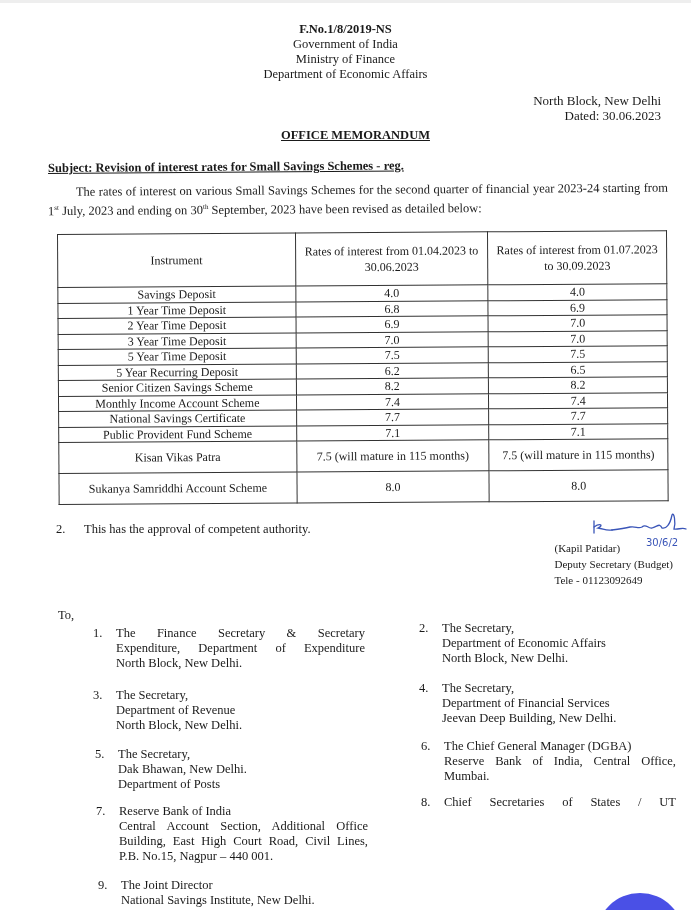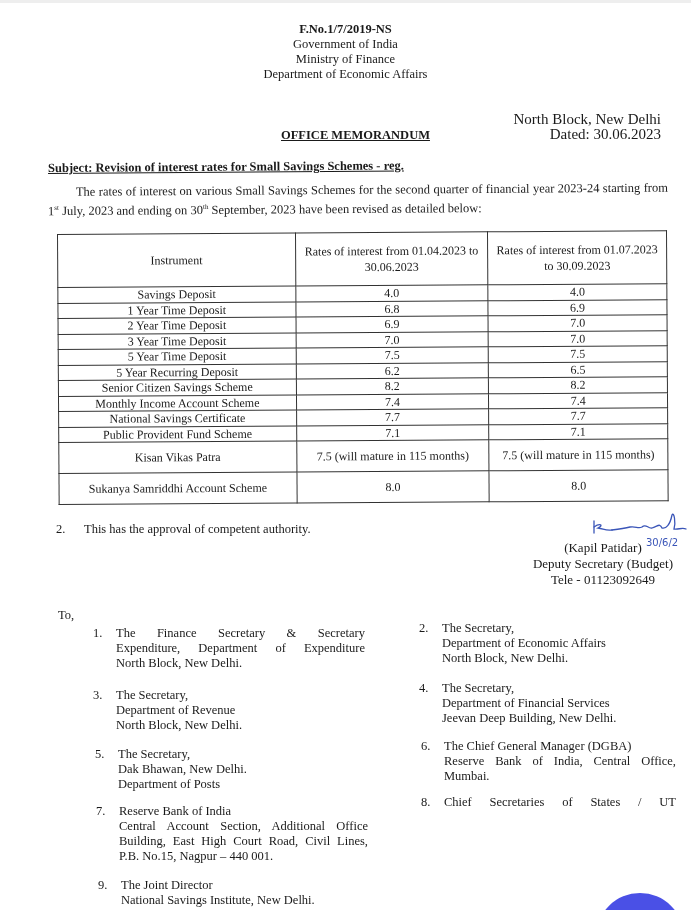--- a/index.html
+++ b/index.html
@@ -7,57 +7,57 @@
     width: 691px; height: 910px; overflow: hidden; position: relative;
     background: #ffffff; color: #1a1a1a;
     font-family: "DejaVu Serif", "Liberation Serif", serif;
     font-size: 11.5px;
   }
   .topbar { position: absolute; left: 0; top: 0; width: 691px; height: 3px; background: #eeeeee; }
   .page { position: absolute; left: 0; top: 0; width: 691px; height: 910px; }
   .serif { font-family: "Liberation Serif", "DejaVu Serif", serif; }
   .hdr { position: absolute; left: 0; width: 691px; text-align: center; top: 22px; line-height: 15px; font-size: 12.5px; }
   .hdr .fno { font-weight: bold; }
-  .place { position: absolute; right: 30px; top: 93px; text-align: right; line-height: 15px; font-size: 15px; margin-top: 19px; }
+  .place { position: absolute; right: 30px; top: 93px; text-align: right; line-height: 15px; font-size: 13px; }
   .om { position: absolute; left: 0; width: 711px; text-align: center; top: 128px; font-weight: bold; text-decoration: underline; font-size: 12.5px; }
   .subject { position: absolute; left: 48px; top: 161px; font-weight: bold; text-decoration: underline; font-size: 12.5px; transform: rotate(-0.4deg); transform-origin: left; }
   .intro { position: absolute; left: 48px; top: 184px; width: 620px; line-height: 16px; font-size: 12.5px; text-align: justify; transform: rotate(-0.4deg); transform-origin: left; }
   .intro .ind { display: inline-block; width: 28px; }
   sup { font-size: 7px; }
   table.rates {
     position: absolute; left: 57px; top: 234px; width: 610px;
     border-collapse: collapse; font-size: 12px;
     transform: rotate(-0.35deg); transform-origin: left top;
   }
   table.rates td, table.rates th { border: 1px solid #333; text-align: center; padding: 0 4px; font-weight: normal; line-height: 14px; }
   table.rates th { height: 52px; line-height: 16px; }
   table.rates td { height: 14.5px; }
   table.rates tr.tall td { height: 30px; }
   .c1 { width: 232px; } .c2 { width: 186px; } .c3 { width: 172px; }
   .approval { position: absolute; left: 56px; top: 522px; font-size: 12.5px; font-family: Liberation Serif, serif; }
   .approval .num { display: inline-block; width: 28px; }
   .sign { position: absolute; left: 590px; top: 513px; width: 100px; height: 40px; }
-  .sig-block { position: absolute; right: 18px; top: 540px; text-align: center; line-height: 16px; font-size: 13px; }
+  .sig-block { position: absolute; right: 18px; top: 540px; text-align: left; line-height: 16px; font-size: 11px; }
   .to { position: absolute; left: 58px; top: 608px; font-size: 12.5px; }
   .addr { position: absolute; font-size: 12.5px; line-height: 15px; }
   .addr .n { position: absolute; left: 0; top: 0; }
   .addr .t { margin-left: 23px; }
   .addr .t div { white-space: nowrap; }
   .addr .j { text-align: justify; text-align-last: justify; }
   .blue-circle { position: absolute; left: 596px; top: 893px; width: 88px; height: 88px; border-radius: 50%; background: #4a50e6; }
 </style>
 </head>
 <body>
 
 <div class="topbar"></div>
 
 <div class="page serif">
 
   <div class="hdr">
-    <div class="fno">F.No.1/7/2019-NS</div>
+    <div class="fno">F.No.1/8/2019-NS</div>
     <div>Government of India</div>
     <div>Ministry of Finance</div>
     <div>Department of Economic Affairs</div>
   </div>
 
   <div class="place">
     <div>North Block, New Delhi</div>
     <div>Dated: 30.06.2023</div>
   </div>
 

